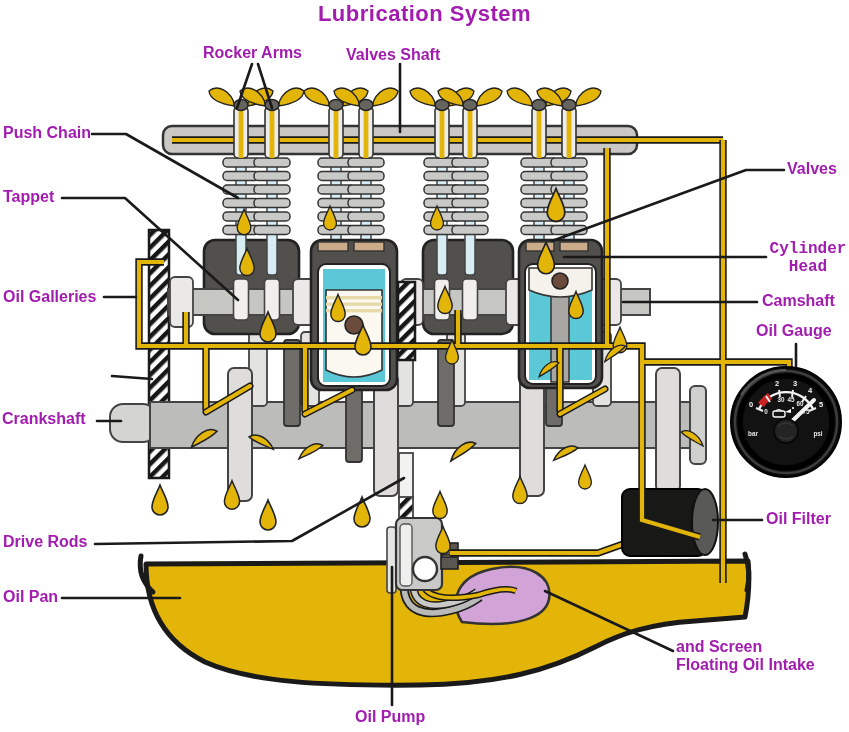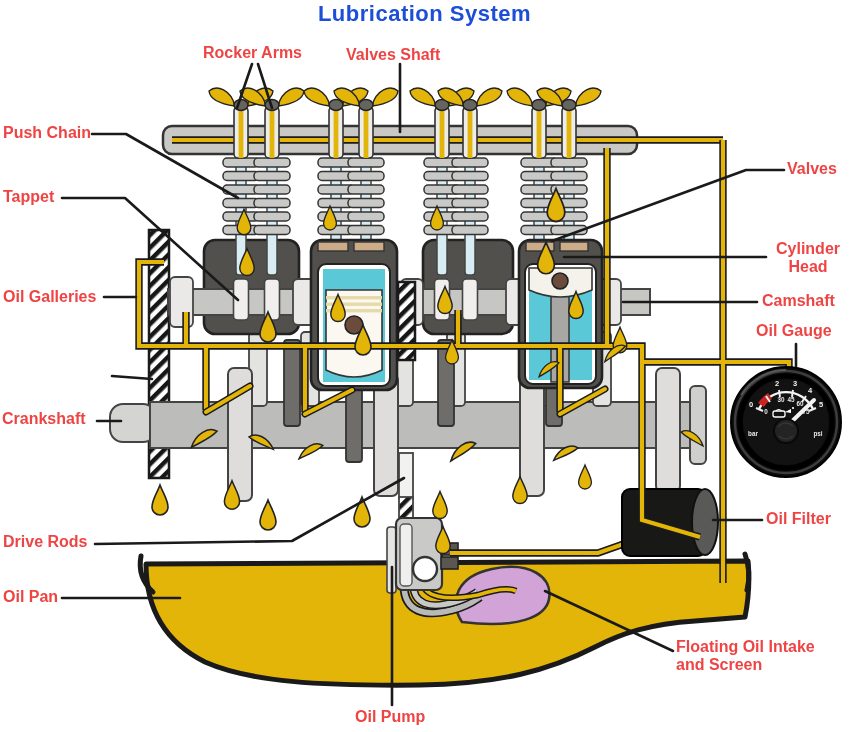--- a/index.html
+++ b/index.html
@@ -1,23 +1,23 @@
 <!DOCTYPE html>
 <html><head>
 <meta charset="utf-8">
 <style>
   html,body{margin:0;padding:0;background:#fff;}
   #stage{position:relative;width:849px;height:732px;background:#fff;overflow:hidden;
          font-family:"Liberation Sans",sans-serif;}
   #stage svg{position:absolute;left:0;top:0;}
   .ttl{position:absolute;top:1px;left:0;width:100%;text-align:center;
-       font:bold 22px "Liberation Sans",sans-serif;color:#1d4ed8;letter-spacing:.5px;}
-  .lb{position:absolute;font:bold 16px "Liberation Sans",sans-serif;color:#ef4444;
+       font:bold 22px "Liberation Sans",sans-serif;color:#a21caf;letter-spacing:.5px;}
+  .lb{position:absolute;font:bold 16px "Liberation Sans",sans-serif;color:#a21caf;
       white-space:nowrap;line-height:1.13;}
-  .lb.c{text-align:center;}
+  .lb.c{text-align:center;font-family:Liberation Mono, monospace;}
   .po{fill:none;stroke:#1a1a1a;stroke-width:7.4px;}
   .pi{fill:none;stroke:#e3b508;stroke-width:4.2px;}
   .ld{fill:none;stroke:#1a1a1a;stroke-width:2.6px;stroke-linejoin:round;stroke-linecap:round;}
   .gt{font:bold 7.5px "Liberation Sans",sans-serif;fill:#f2f2f2;text-anchor:middle;}
   .gt2{font:bold 6.3px "Liberation Sans",sans-serif;fill:#e8e8e8;text-anchor:middle;}
 </style>
 </head>
 <body>
 
 <div id="stage">
@@ -295,17 +295,17 @@
 <div class="lb" style="left:355px;top:708px">Oil Pump</div>
 <div class="lb" style="left:787px;top:160px">Valves</div>
 <div class="lb c" style="left:768px;top:240px;width:80px">
   <div>Cylinder</div>
   <div>Head</div>
 </div>
 <div class="lb" style="left:762px;top:292px">Camshaft</div>
 <div class="lb" style="left:756px;top:322px">Oil Gauge</div>
 <div class="lb" style="left:766px;top:510px">Oil Filter</div>
 <div class="lb" style="left:676px;top:638px">
+  <div>and Screen</div>
   <div>Floating Oil Intake</div>
-  <div>and Screen</div>
 </div>
 
 </div>
 
 </body></html>

